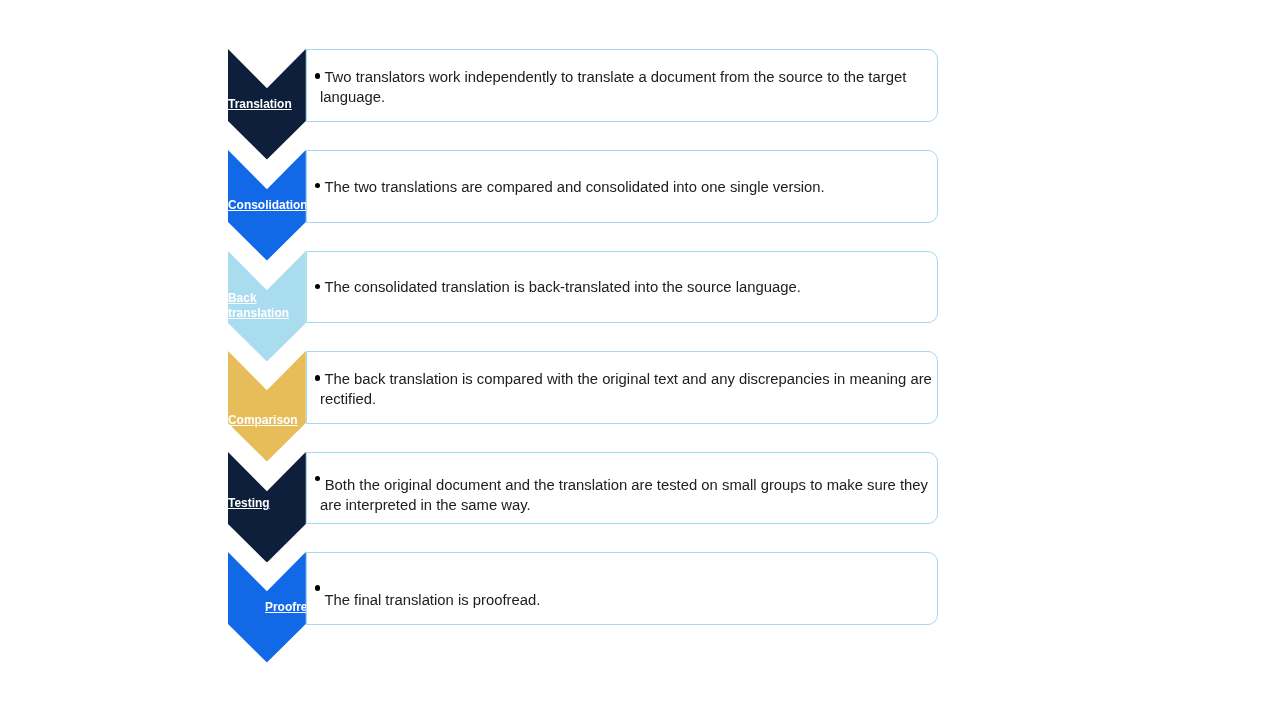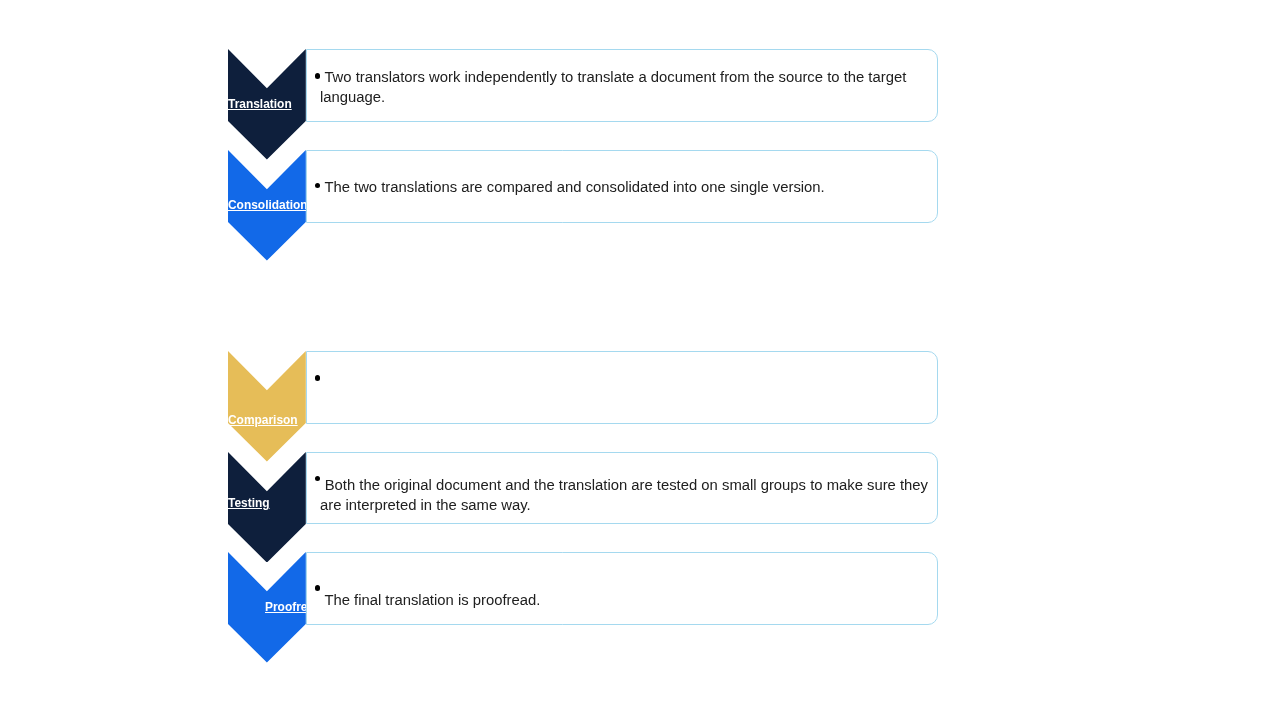--- a/index.html
+++ b/index.html
@@ -70,30 +70,42 @@
       <svg viewBox="0 0 77.8 110.6" preserveAspectRatio="none">
           <path d="M0 0 L38.9 39.3 L77.8 0 L77.8 72 L38.9 110.6 L0 72 Z" fill="#1269e8"></path>
         </svg>
     </div>
     <div class="chevron-label" style="top: 47.9px;">Consolidation</div>
     <div class="desc-box"></div>
     <div class="bullet-dot" style="top: 33px;"></div>
     <div class="desc-text" style="top: 26.8px;"><span class="desc-bullet">•</span> <span>The two translations are compared and consolidated into one single version.</span></div>
   </div>
 
+  <div class="step step-3">
+    <div class="chevron">
+      <svg viewBox="0 0 77.8 110.6" preserveAspectRatio="none">
+          <path d="M0 0 L38.9 39.3 L77.8 0 L77.8 72 L38.9 110.6 L0 72 Z" fill="#aadcef"></path>
+        </svg>
+    </div>
+    <div class="chevron-label" style="top: 40.9px;">Back translation</div>
+    <div class="desc-box"></div>
+    <div class="bullet-dot" style="top: 33px;"></div>
+    <div class="desc-text" style="top: 26.8px;"><span class="desc-bullet">•</span> <span>The consolidated translation is back-translated into the source language.</span></div>
+  </div>
 
   <div class="step step-4">
     <div class="chevron">
       <svg viewBox="0 0 77.8 110.6" preserveAspectRatio="none">
           <path d="M0 0 L38.9 39.3 L77.8 0 L77.8 72 L38.9 110.6 L0 72 Z" fill="#e6bd58"></path>
         </svg>
     </div>
     <div class="chevron-label" style="top: 62px;">Comparison</div>
     <div class="desc-box"></div>
     <div class="bullet-dot" style="top: 24px;"></div>
+    <div class="desc-text" style="top: 17.8px;"><span class="desc-bullet">•</span> <span>The back translation is compared with the original text and any discrepancies in meaning are rectified.</span></div>
   </div>
 
   <div class="step step-5">
     <div class="chevron">
       <svg viewBox="0 0 77.8 110.6" preserveAspectRatio="none">
           <path d="M0 0 L38.9 39.3 L77.8 0 L77.8 72 L38.9 110.6 L0 72 Z" fill="#0e1f3c"></path>
         </svg>
     </div>
     <div class="chevron-label" style="top: 44px;">Testing</div>
     <div class="desc-box"></div>

